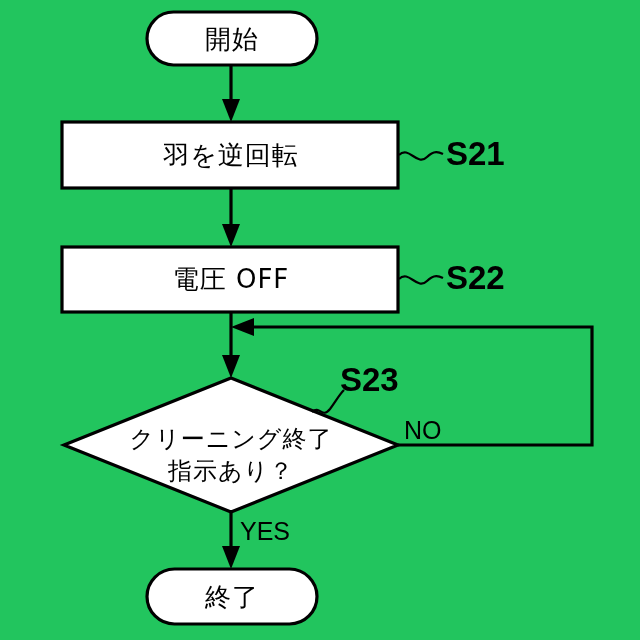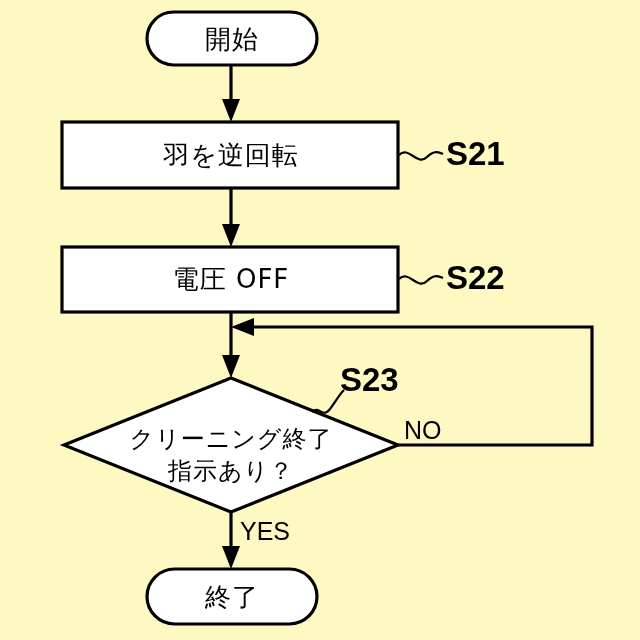--- a/index.html
+++ b/index.html
@@ -7,21 +7,21 @@
     padding: 0;
     background: #ffffff;
   }
   body {
     font-family: "Liberation Sans", "DejaVu Sans", sans-serif;
   }
   #canvas {
     position: relative;
     width: 640px;
     height: 640px;
-    background: #fef9c3;
+    background: #22c55e;
     overflow: hidden;
   }
   #flow-svg {
     position: absolute;
     left: 0;
     top: 0;
     width: 640px;
     height: 640px;
   }
   .shape-outline {

